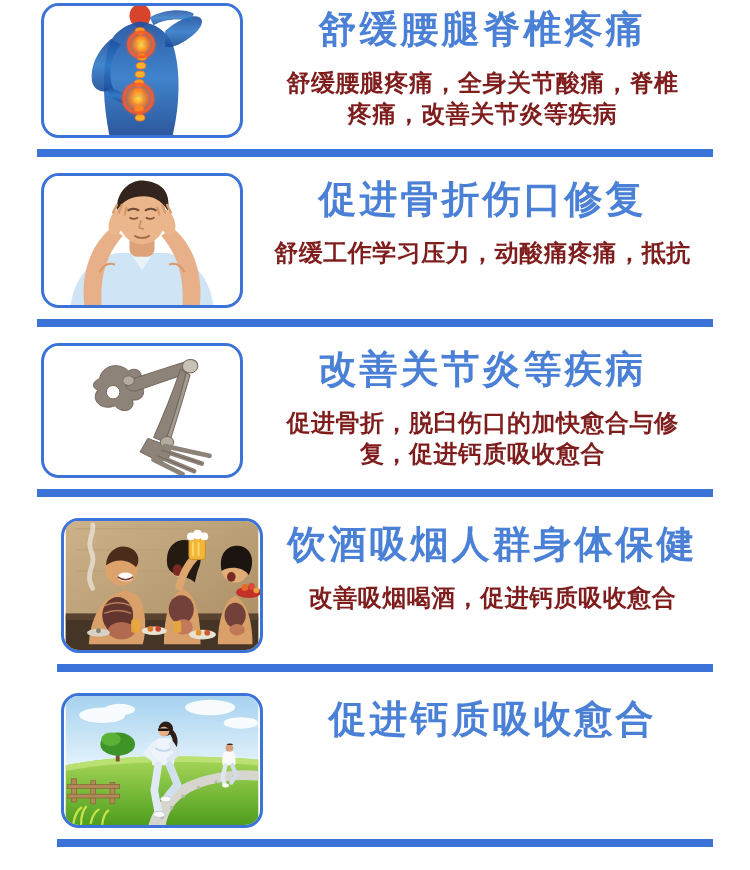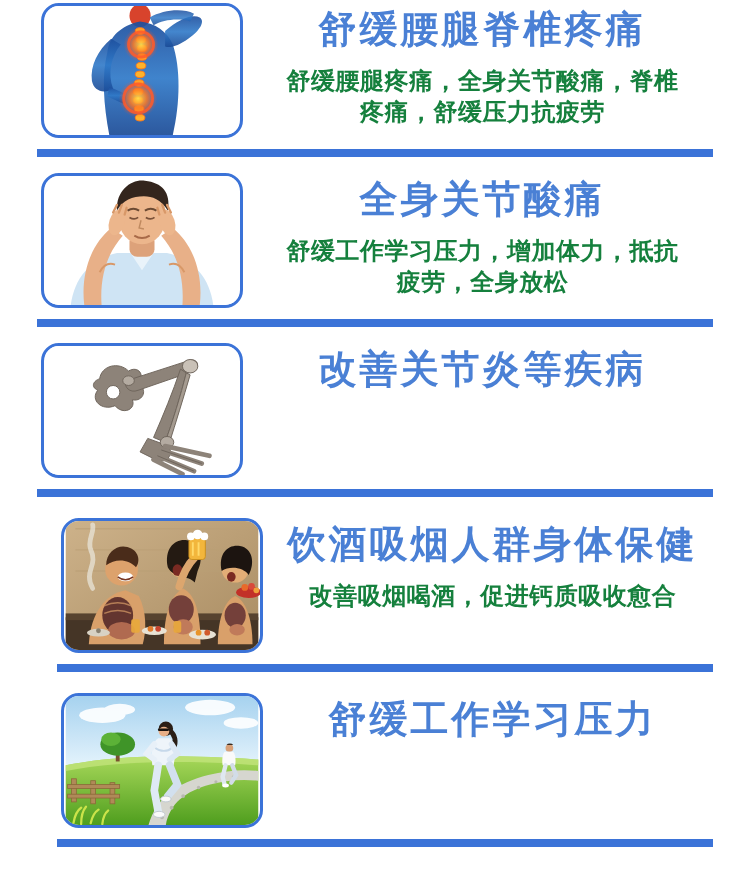--- a/index.html
+++ b/index.html
@@ -18,21 +18,21 @@
     overflow:hidden;background:#fff;
   }
   .image-card svg{display:block;width:100%;height:100%;}
   .text-col{flex:1;padding:4px 18px 0 12px;text-align:center;}
   .title{
     margin:2px 0 0;font-size:38px;line-height:1.05;font-weight:bold;
     color:#4a80d5;letter-spacing:3px;white-space:nowrap;
   }
   .desc{
     margin:18px 0 0;font-size:24px;font-weight:bold;
-    color:#15803d;line-height:31px;letter-spacing:0.5px;font-family:Liberation Mono, monospace;
+    color:#7f1d1d;line-height:31px;letter-spacing:0.5px;
   }
   .desc span{display:block;}
   .divider{height:8px;background:#3b73d8;margin:11px 15px 13px 37px;}
 </style>
 </head>
 <body>
 
 <div class="page">
 
   <section class="benefit">
@@ -74,21 +74,21 @@
           <circle cx="99" cy="40" r="18" fill="url(#glow)" opacity="0.9"></circle>
           <circle cx="96" cy="96" r="20" fill="url(#glow)" opacity="0.9"></circle>
           <circle cx="99" cy="40" r="13" fill="none" stroke="#ff5a2a" stroke-width="3" opacity="0.85"></circle>
           <circle cx="96" cy="96" r="15" fill="none" stroke="#ff5a2a" stroke-width="3" opacity="0.85"></circle>
         </svg>
       </div>
       <div class="text-col">
         <h2 class="title">舒缓腰腿脊椎疼痛</h2>
         <p class="desc">
             <span>舒缓腰腿疼痛，全身关节酸痛，脊椎</span>
-            <span>疼痛，舒缓压力抗疲劳</span>
+            <span>疼痛，改善关节炎等疾病</span>
           </p>
       </div>
     </div>
     <div class="divider"></div>
   </section>
 
   <section class="benefit">
     <div class="row">
       <div class="image-card">
         <svg viewBox="0 0 200 134">
@@ -108,24 +108,23 @@
           <path d="M160,134 C164,100 152,70 132,54 L120,62 C136,80 144,104 142,134 Z" fill="#e8b088"></path>
           <ellipse cx="74" cy="48" rx="8" ry="14" fill="#ecb68c" transform="rotate(18 74 48)"></ellipse>
           <ellipse cx="126" cy="48" rx="8" ry="14" fill="#ecb68c" transform="rotate(-18 126 48)"></ellipse>
           <path d="M70,38 l4,-8 M76,38 l3,-8 M82,40 l2,-7" stroke="#d89868" stroke-width="2.4" stroke-linecap="round"></path>
           <path d="M130,38 l-4,-8 M124,38 l-3,-8 M118,40 l-2,-7" stroke="#d89868" stroke-width="2.4" stroke-linecap="round"></path>
           <path d="M56,100 C60,92 66,90 72,92" stroke="#d89868" stroke-width="2" fill="none"></path>
           <path d="M144,100 C140,92 134,90 128,92" stroke="#d89868" stroke-width="2" fill="none"></path>
         </svg>
       </div>
       <div class="text-col">
-        <h2 class="title">全身关节酸痛</h2>
+        <h2 class="title">促进骨折伤口修复</h2>
         <p class="desc">
-            <span>舒缓工作学习压力，增加体力，抵抗</span>
-            <span>疲劳，全身放松</span>
+            <span>舒缓工作学习压力，动酸痛疼痛，抵抗</span>
           </p>
       </div>
     </div>
     <div class="divider"></div>
   </section>
 
   <section class="benefit">
     <div class="row">
       <div class="image-card">
         <svg viewBox="0 0 200 134">
@@ -147,20 +146,24 @@
             <path d="M112,118 L142,133"></path>
             <path d="M124,104 L170,114"></path>
           </g>
           <g stroke="#6e655c" stroke-width="1" fill="none">
             <path d="M120,108 L162,122 M116,114 L154,130"></path>
           </g>
         </svg>
       </div>
       <div class="text-col">
         <h2 class="title">改善关节炎等疾病</h2>
+        <p class="desc">
+            <span>促进骨折，脱臼伤口的加快愈合与修</span>
+            <span>复，促进钙质吸收愈合</span>
+          </p>
       </div>
     </div>
     <div class="divider"></div>
   </section>
 
   <section class="benefit">
     <div class="row">
       <div class="image-card">
         <svg viewBox="0 0 200 134">
           <defs>
@@ -291,19 +294,19 @@
 
           <circle cx="170" cy="54" r="4" fill="#d8a078"></circle>
           <path d="M167,51 a4,3 0 0 1 7,0" fill="#3a2a1e"></path>
           <path d="M165,58 C163,60 162,66 163,72 L176,72 C177,66 176,60 174,58 Z" fill="#fafafa"></path>
           <path d="M166,72 L163,84 L165,92" stroke="#dfe8f0" stroke-width="4.5" fill="none" stroke-linecap="round"></path>
           <path d="M173,72 L177,82 L172,90" stroke="#d2dce8" stroke-width="4.5" fill="none" stroke-linecap="round"></path>
           <ellipse cx="166" cy="93" rx="3.5" ry="2" fill="#fff"></ellipse>
         </svg>
       </div>
       <div class="text-col">
-        <h2 class="title">舒缓工作学习压力</h2>
+        <h2 class="title">促进钙质吸收愈合</h2>
       </div>
     </div>
     <div class="divider"></div>
   </section>
 
 </div>
 
 </body></html>

